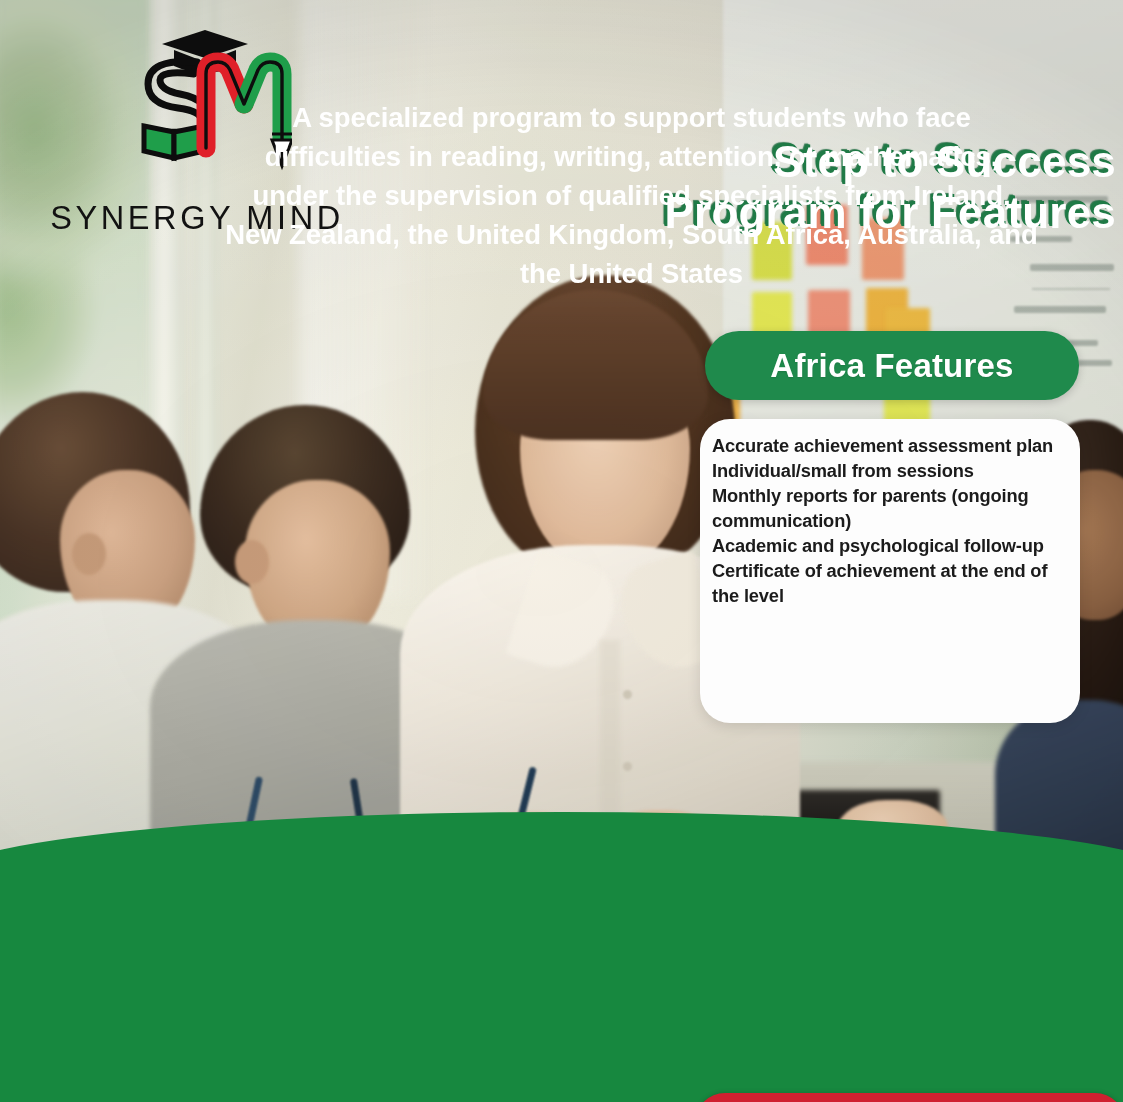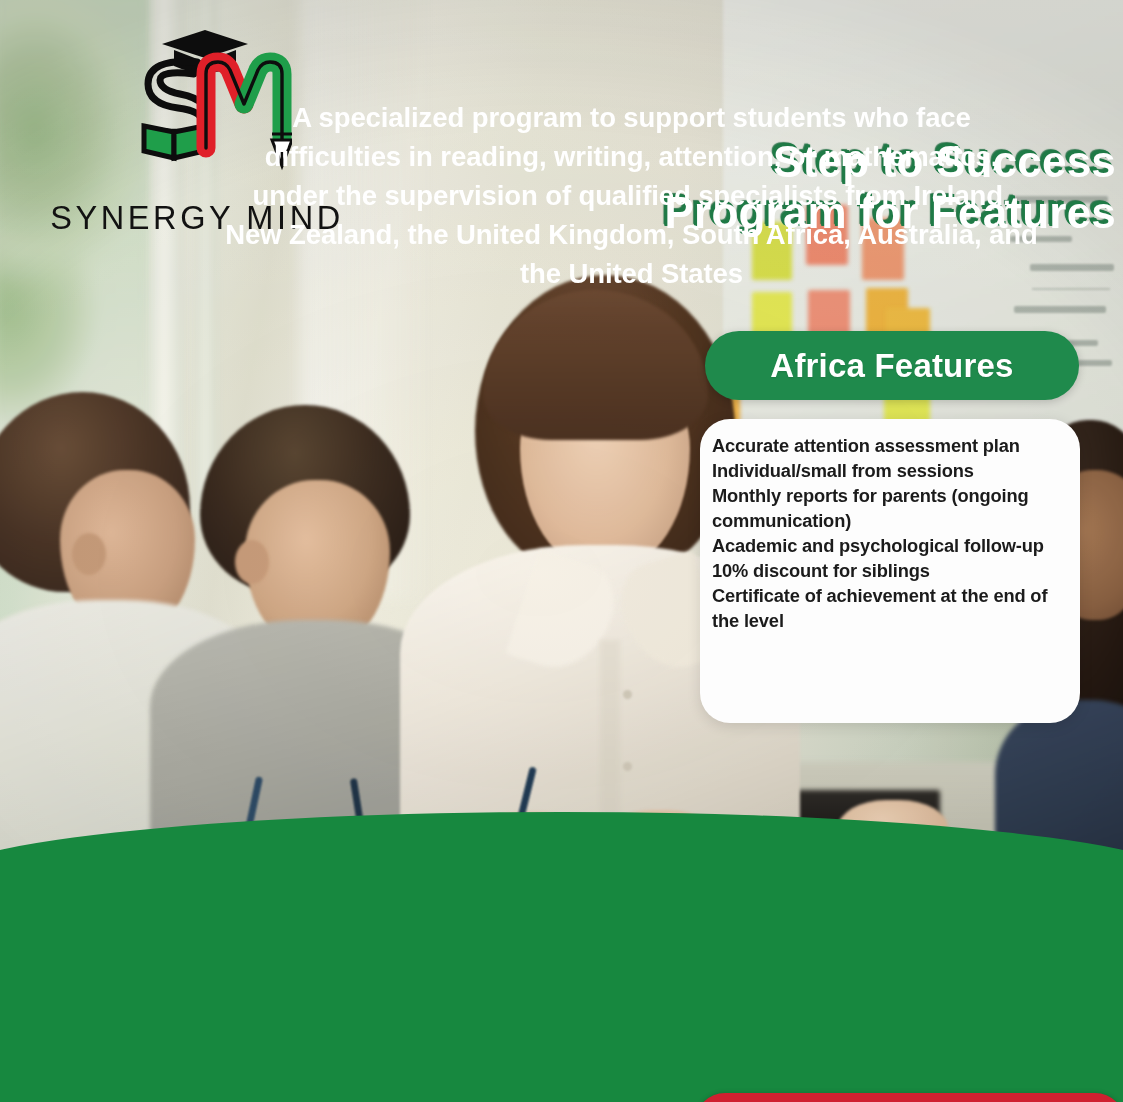--- a/index.html
+++ b/index.html
@@ -357,25 +357,24 @@
     <div>Step to Success</div>
     <div>Program for Features</div>
   </div>
 
   <div class="badge">
     <span class="badge-label">Africa Features</span>
   </div>
 
   <div class="card">
     <ul>
-      <li>Accurate attention assessment plan</li>
+      <li>Accurate achievement assessment plan</li>
       <li>Individual/small from sessions</li>
       <li>Monthly reports for parents (ongoing communication)</li>
       <li>Academic and psychological follow-up</li>
-      <li>10% discount for siblings</li>
       <li>Certificate of achievement at the end of the level</li>
     </ul>
   </div>
 
   <div class="banner"></div>
   <div class="banner-text">
     <div>A specialized program to support students who face</div>
     <div>difficulties in reading, writing, attention, or mathematics,</div>
     <div>under the supervision of qualified specialists from Ireland,</div>
     <div>New Zealand, the United Kingdom, South Africa, Australia, and</div>

